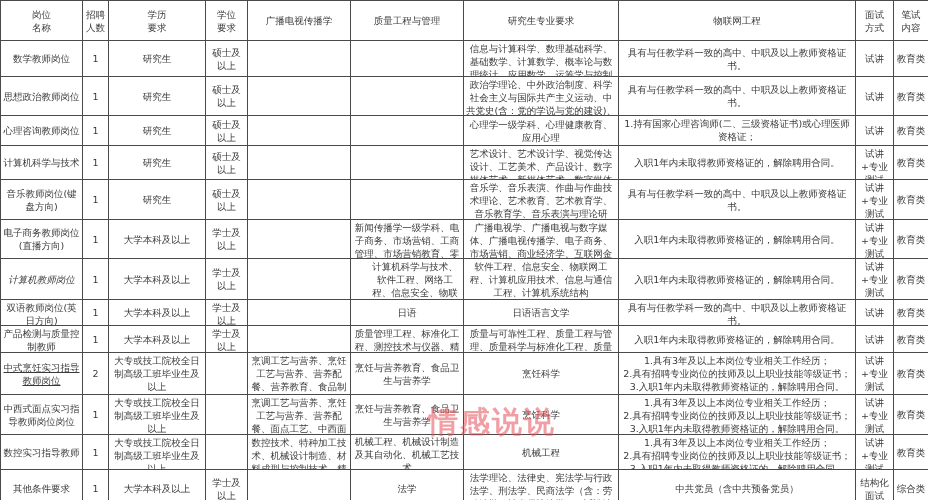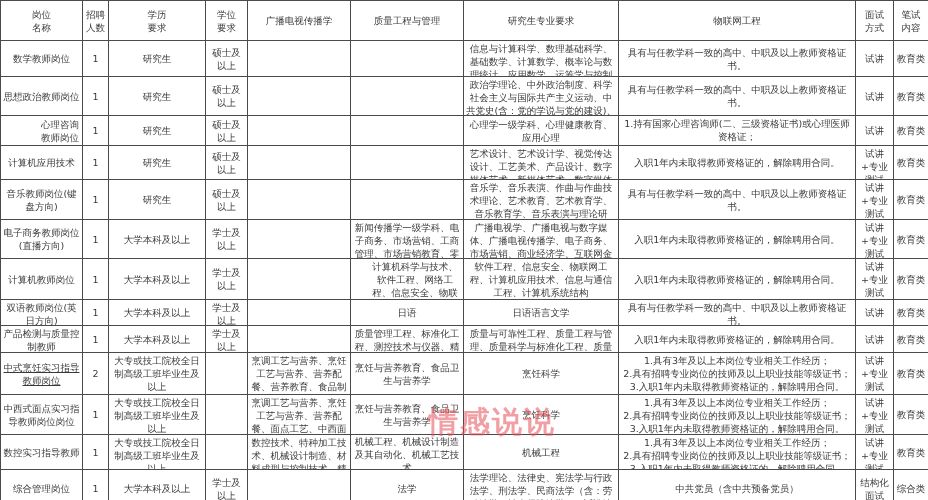--- a/index.html
+++ b/index.html
@@ -103,21 +103,21 @@
         </td>
         <td>
           <span class="clip" style="max-height: 37px; white-space: pre-line;">试讲</span>
         </td>
         <td>
           <span class="clip" style="max-height: 37px; white-space: pre-line;">教育类</span>
         </td>
       </tr>
       <tr style="height: 30px;">
         <td>
-          <span class="clip" style="max-height: 28px; white-space: pre-line; margin-left: 37px;">心理咨询教师岗位</span>
+          <span class="clip" style="max-height: 28px; white-space: pre-line;">心理咨询教师岗位</span>
         </td>
         <td>
           <span class="clip" style="max-height: 28px; white-space: pre-line;">1</span>
         </td>
         <td>
           <span class="clip" style="max-height: 28px; white-space: pre-line;">研究生</span>
         </td>
         <td>
           <span class="clip" style="max-height: 28px; white-space: pre-line;">硕士及以上</span>
         </td>
@@ -136,21 +136,21 @@
         </td>
         <td>
           <span class="clip" style="max-height: 28px; white-space: pre-line;">试讲</span>
         </td>
         <td>
           <span class="clip" style="max-height: 28px; white-space: pre-line;">教育类</span>
         </td>
       </tr>
       <tr style="height: 34px;">
         <td>
-          <span class="clip" style="max-height: 32px; white-space: pre-line;">计算机应用技术</span>
+          <span class="clip" style="max-height: 32px; white-space: pre-line;">计算机科学与技术</span>
         </td>
         <td>
           <span class="clip" style="max-height: 32px; white-space: pre-line;">1</span>
         </td>
         <td>
           <span class="clip" style="max-height: 32px; white-space: pre-line;">研究生</span>
         </td>
         <td>
           <span class="clip" style="max-height: 32px; white-space: pre-line;">硕士及以上</span>
         </td>
@@ -232,21 +232,21 @@
         </td>
         <td>
           <span class="clip" style="max-height: 37px; white-space: pre-line;">试讲+专业测试</span>
         </td>
         <td>
           <span class="clip" style="max-height: 37px; white-space: pre-line;">教育类</span>
         </td>
       </tr>
       <tr style="height: 41px;">
         <td>
-          <span class="clip" style="max-height: 39px; white-space: pre-line;">计算机教师岗位</span>
+          <span class="clip" style="max-height: 39px; white-space: pre-line; font-style: italic;">计算机教师岗位</span>
         </td>
         <td>
           <span class="clip" style="max-height: 39px; white-space: pre-line;">1</span>
         </td>
         <td>
           <span class="clip" style="max-height: 39px; white-space: pre-line;">大学本科及以上</span>
         </td>
         <td>
           <span class="clip" style="max-height: 39px; white-space: pre-line;">学士及以上</span>
         </td>
@@ -430,21 +430,21 @@
         </td>
         <td>
           <span class="clip" style="max-height: 33px; white-space: pre-line;">试讲+专业测试</span>
         </td>
         <td>
           <span class="clip" style="max-height: 33px; white-space: pre-line;">教育类</span>
         </td>
       </tr>
       <tr style="height: 38px;">
         <td>
-          <span class="clip" style="max-height: 36px; white-space: pre-line;">综合管理岗位</span>
+          <span class="clip" style="max-height: 36px; white-space: pre-line;">其他条件要求</span>
         </td>
         <td>
           <span class="clip" style="max-height: 36px; white-space: pre-line;">1</span>
         </td>
         <td>
           <span class="clip" style="max-height: 36px; white-space: pre-line;">大学本科及以上</span>
         </td>
         <td>
           <span class="clip" style="max-height: 36px; white-space: pre-line;">学士及以上</span>
         </td>

